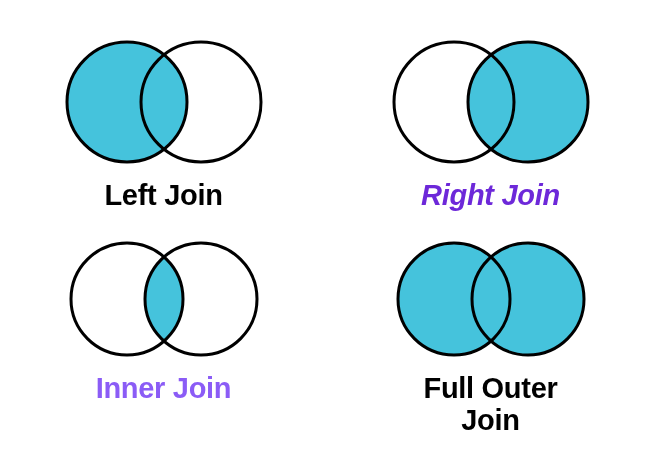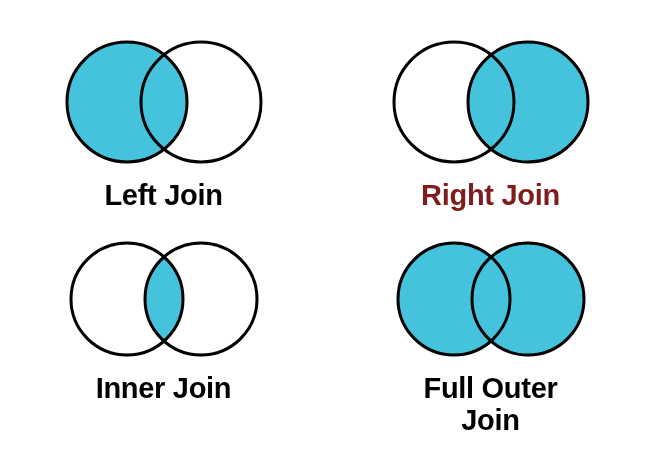--- a/index.html
+++ b/index.html
@@ -93,39 +93,39 @@
             </clipPath>
         </defs>
         <circle cx="65" cy="65" r="60" fill="#ffffff"></circle>
         <circle cx="139" cy="65" r="60" fill="#45C3DC"></circle>
         <g clip-path="url(#clipRightA)">
           <circle cx="139" cy="65" r="60" fill="#45C3DC"></circle>
         </g>
         <circle cx="65" cy="65" r="60" fill="none" stroke="#000000" stroke-width="3"></circle>
         <circle cx="139" cy="65" r="60" fill="none" stroke="#000000" stroke-width="3"></circle>
       </svg>
-      <div class="join-label" style="color: #7f1d1d;">Right Join</div>
+      <div class="join-label" style="color: #6d28d9; font-style: italic;">Right Join</div>
     </div>
 
     <div class="join-cell cell-inner-join">
       <svg class="venn" width="204" height="122" viewBox="0 0 204 122">
         <defs>
           <clipPath id="clipInnerB">
               <circle cx="139" cy="61" r="56"></circle>
             </clipPath>
         </defs>
         <circle cx="65" cy="61" r="56" fill="#ffffff"></circle>
         <circle cx="139" cy="61" r="56" fill="#ffffff"></circle>
         <g clip-path="url(#clipInnerB)">
           <circle cx="65" cy="61" r="56" fill="#45C3DC"></circle>
         </g>
         <circle cx="65" cy="61" r="56" fill="none" stroke="#000000" stroke-width="3"></circle>
         <circle cx="139" cy="61" r="56" fill="none" stroke="#000000" stroke-width="3"></circle>
       </svg>
-      <div class="join-label" style="color: #000000;">Inner Join</div>
+      <div class="join-label" style="color: #8b5cf6;">Inner Join</div>
     </div>
 
     <div class="join-cell cell-full-outer">
       <svg class="venn" width="204" height="122" viewBox="0 0 204 122">
         <defs>
           <clipPath id="clipFullB">
               <circle cx="139" cy="61" r="56"></circle>
             </clipPath>
         </defs>
         <circle cx="65" cy="61" r="56" fill="#45C3DC"></circle>

